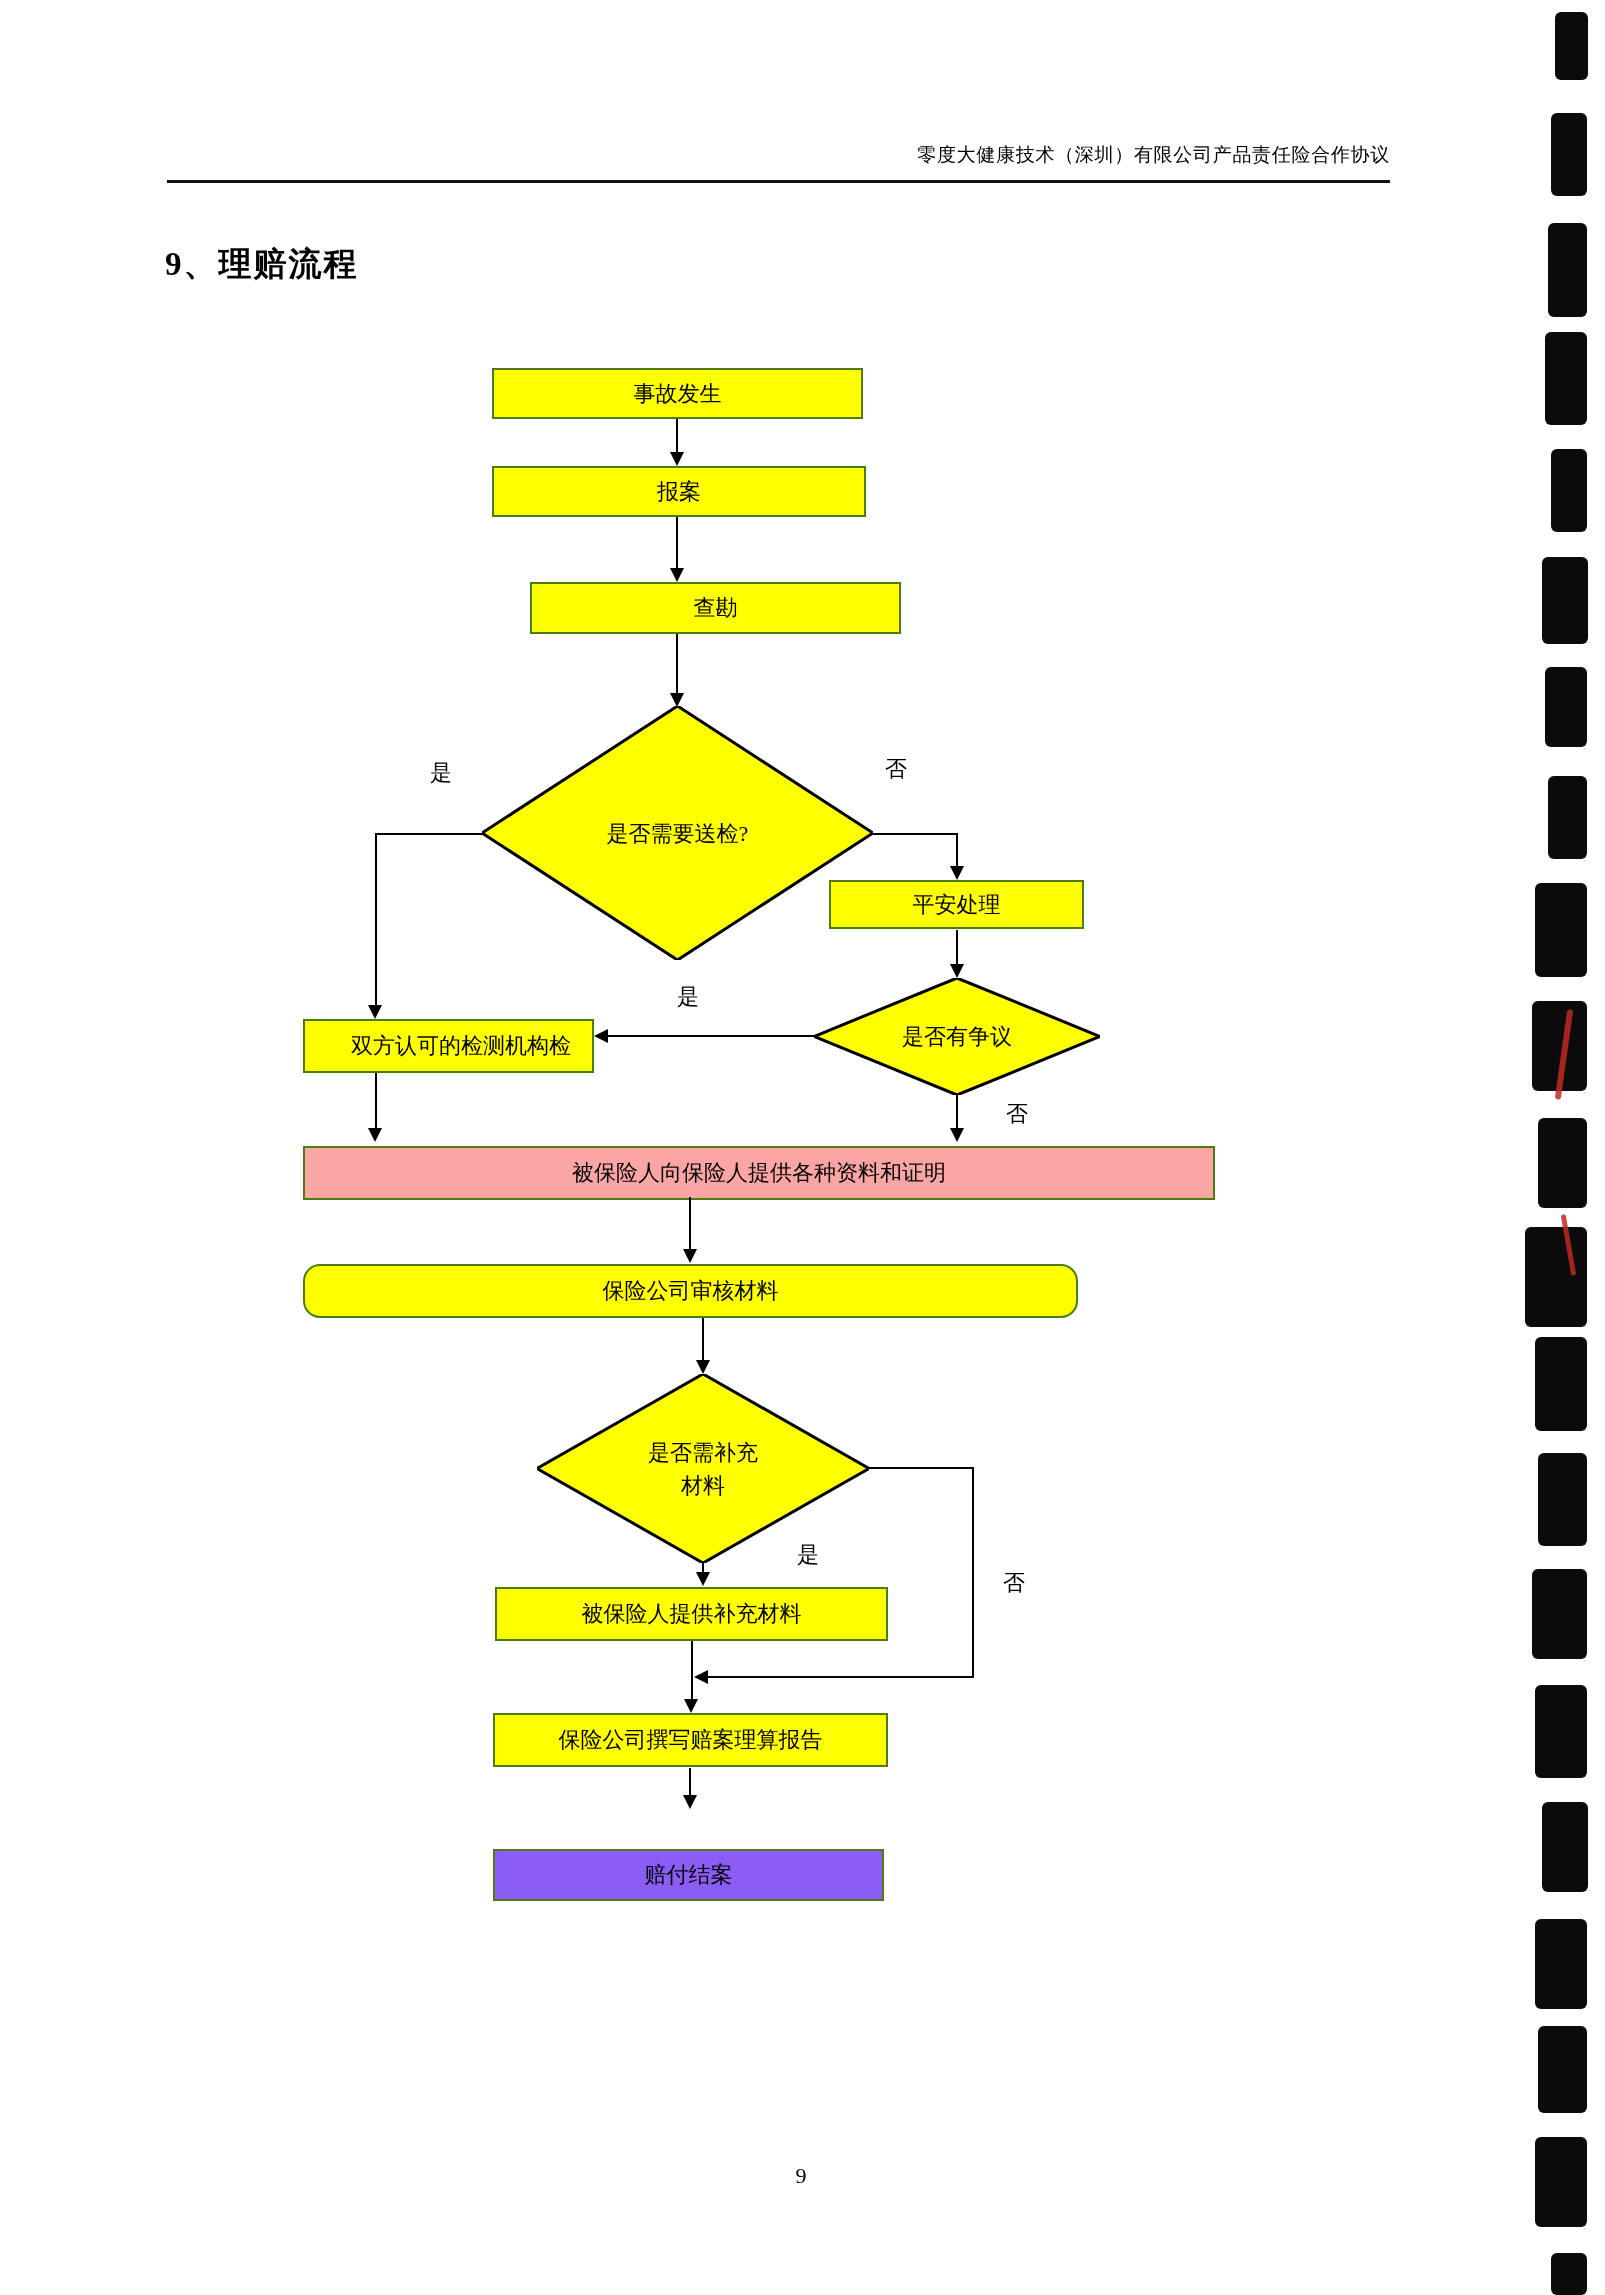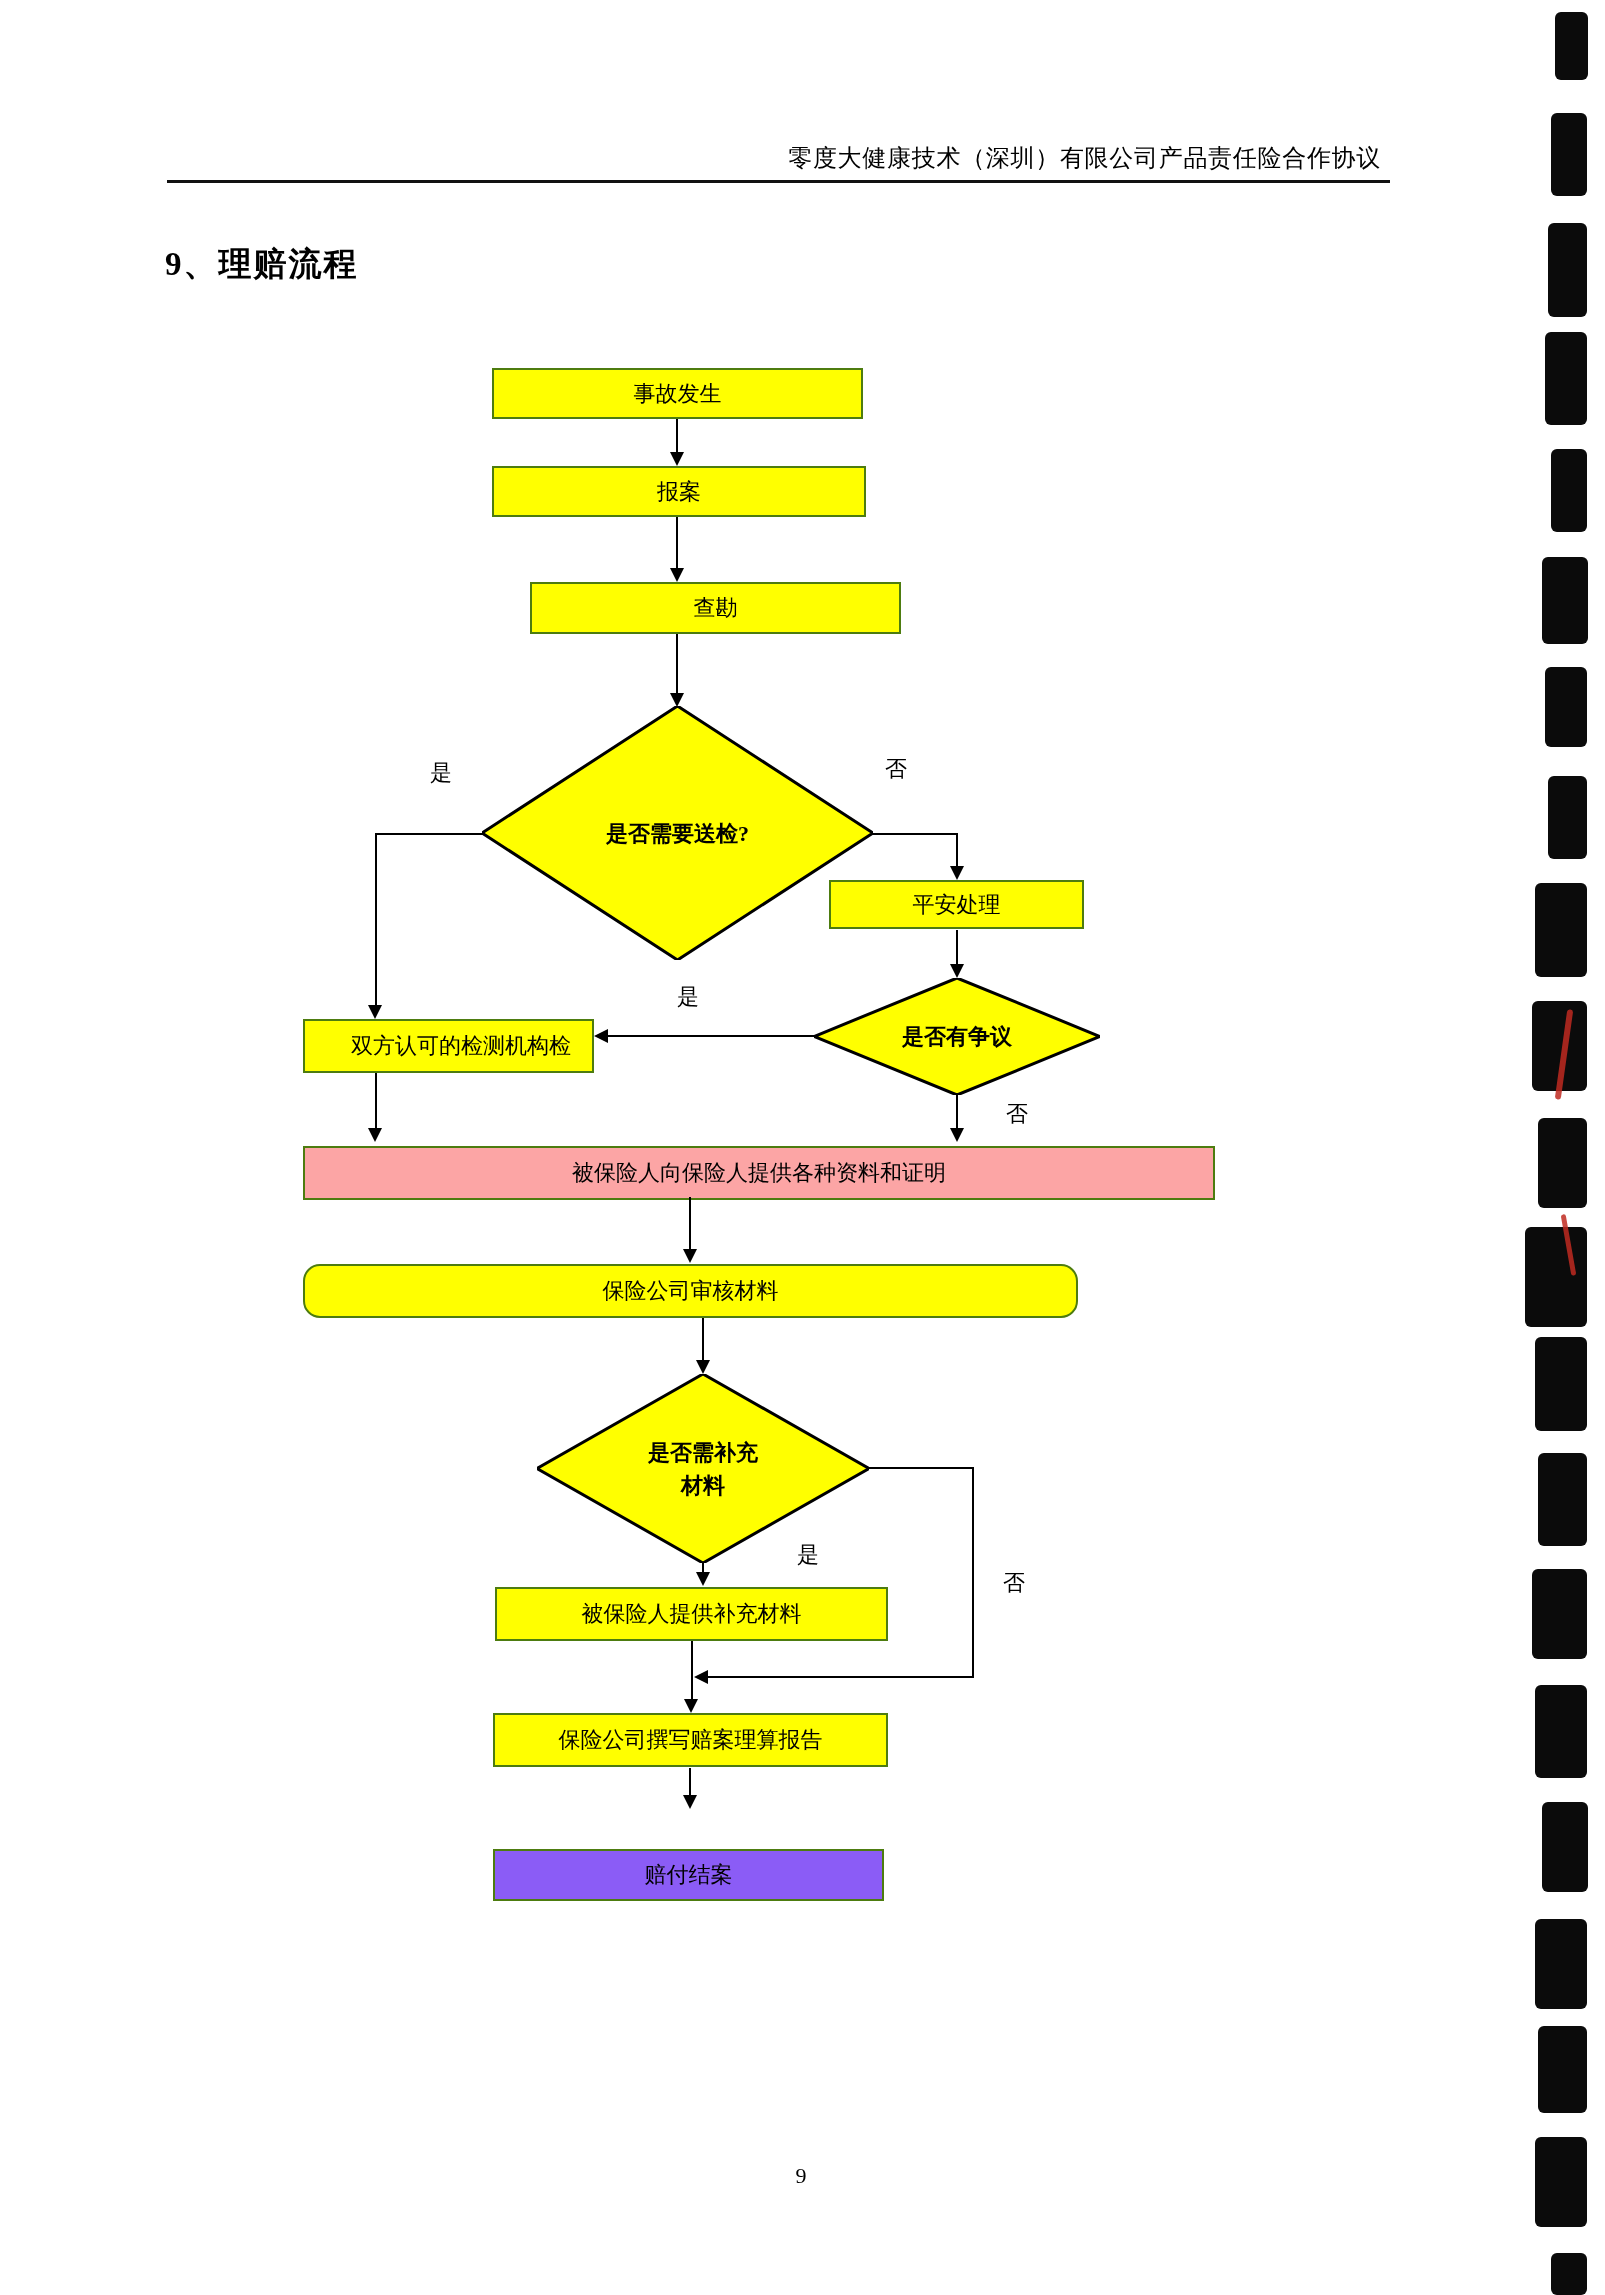--- a/index.html
+++ b/index.html
@@ -2,38 +2,38 @@
 <html style="font-size:10.4px"><head>
 <meta charset="utf-8">
 <style>
   html,body{margin:0;padding:0;}
   body{
     width:1605px;height:2295px;position:relative;background:#ffffff;
     font-family:"Liberation Serif","DejaVu Serif",serif;color:#000;
     overflow:hidden;
   }
   .header-text{
-    position:absolute;left:158px;top:142px;width:1223px;
-    text-align:right;font-size:24px;letter-spacing:0.7px;
+    position:absolute;left:167px;top:142px;width:1223px;
+    text-align:right;font-size:19px;letter-spacing:0.7px;
   }
   .header-rule{position:absolute;left:167px;top:180px;width:1223px;height:2.6px;background:#111;}
   .section-title{
     position:absolute;left:165px;top:242px;font-size:33px;font-weight:700;letter-spacing:2px;
   }
   .flow-box{
     position:absolute;background:#ffff00;border:2px solid #4d7c0f;
     display:flex;align-items:center;justify-content:center;
     font-size:22px;box-sizing:border-box;text-align:right;
   }
   .diamond{position:absolute;}
   .diamond svg{position:absolute;left:0;top:0;width:100%;height:100%;}
   .dtext{
     position:absolute;left:0;top:0;right:0;bottom:0;
     display:flex;flex-direction:column;align-items:center;justify-content:center;
-    font-size:22px;line-height:1.5;text-align:center;font-weight:bold;
+    font-size:22px;line-height:1.5;text-align:center;
   }
   .vline{position:absolute;width:2px;background:#000;}
   .hline{position:absolute;height:2px;background:#000;}
   .arr-down{
     position:absolute;width:0;height:0;
     border-left:7.2px solid transparent;border-right:7.2px solid transparent;
     border-top:14.3px solid #000;
   }
   .arr-left{
     position:absolute;width:0;height:0;

